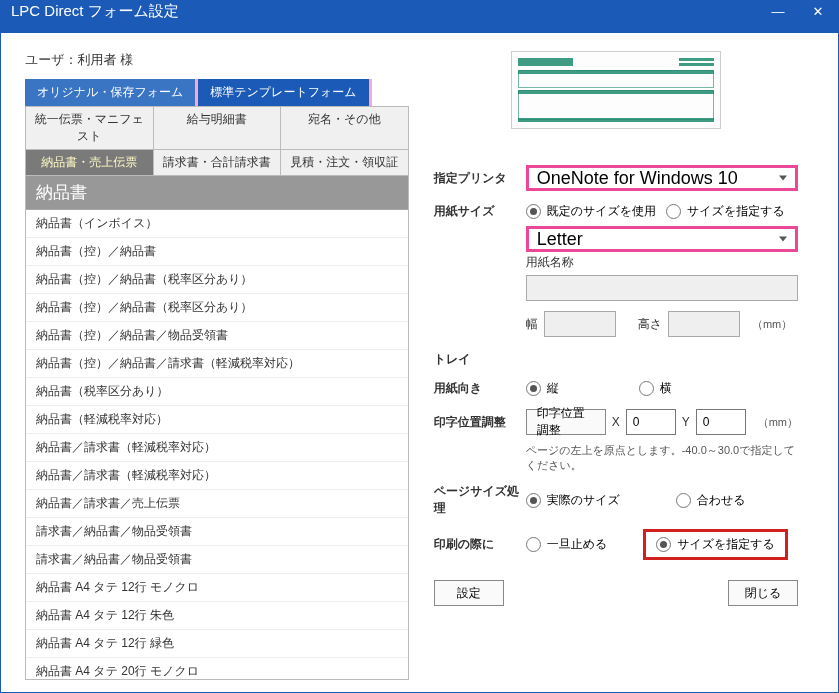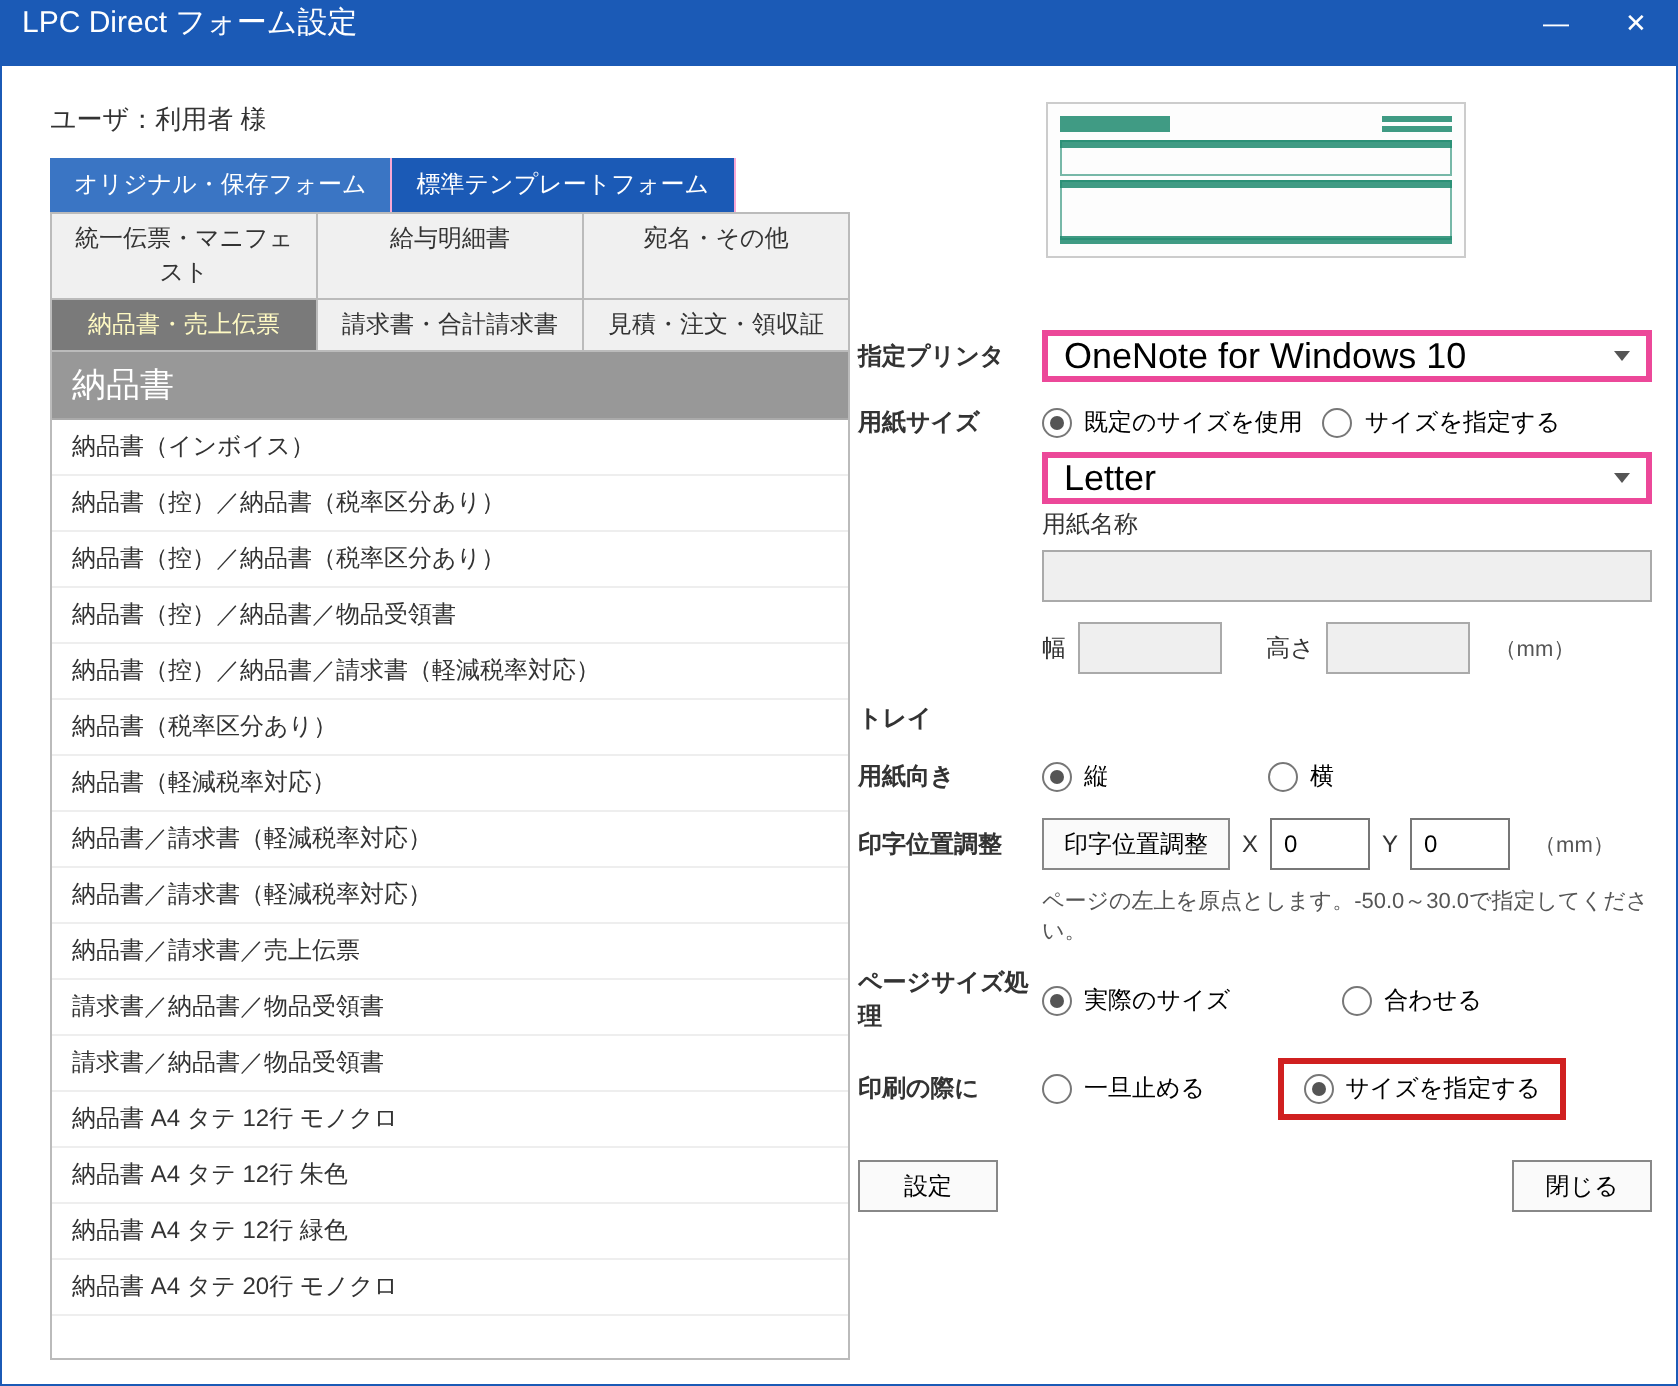--- a/index.html
+++ b/index.html
@@ -1,26 +1,26 @@
 <!DOCTYPE html>
 <html><head>
 <meta charset="utf-8">
 <style>
 * { box-sizing: border-box; margin: 0; padding: 0; font-family: "Yu Gothic UI", "Meiryo", sans-serif; }
 body { background: #fff; width: 839px; height: 693px; overflow: hidden; }
 .window { width: 839px; height: 693px; border: 1px solid #1b5ab6; background: #fff; }
 .titlebar { height: 32px; background: #1b5ab6; color: #fff; display: flex; align-items: center; padding: 0 0 12px 10px; font-size: 15px; }
 .titlebar .spacer { flex: 1; }
 .titlebar .winbtn { width: 40px; height: 32px; display: flex; align-items: center; justify-content: center; cursor: pointer; font-size: 13px; }
-.content { padding: 18px 12px 12px 24px; display: flex; gap: 4px; height: calc(100% - 32px); }
+.content { padding: 18px 40px 12px 24px; display: flex; gap: 25px; height: calc(100% - 32px); }
 .user-line { font-size: 13px; color: #333; margin-bottom: 10px; }
 .left-col { width: 400px; display: flex; flex-direction: column; }
 .right-col { flex: 1; display: flex; flex-direction: column; }
 .main-tabs { display: flex; font-size: 12px; }
-.main-tab { padding: 5px 12px; background: #3a75c4; color: #fff; cursor: pointer; border-right: 1px solid #f9a8d4; }
+.main-tab { padding: 5px 12px; background: #3a75c4; color: #fff; cursor: pointer; border-right: 3px solid #f9a8d4; }
 .main-tab.active { background: #1b5ab6; }
 .sub-tabs { display: flex; flex-wrap: wrap; font-size: 12px; border-left: 1px solid #bbb; border-top: 1px solid #bbb; }
 .sub-tab { flex: 1; min-width: 33%; padding: 4px 8px; text-align: center; background: #f0f0f0; border-right: 1px solid #bbb; border-bottom: 1px solid #bbb; cursor: pointer; color: #333; }
 .sub-tab.active { background: #7a7a7a; color: #fef9c3; font-family: Liberation Serif, serif; }
 .list { flex: 1; border: 1px solid #bbb; border-top: none; overflow-y: auto; font-size: 12px; color: #333; position: relative; }
 .list-header { background: #989898; color: #fff; padding: 5px 10px; font-size: 17px; border-bottom: 1px solid #aaa; }
 .list-item { padding: 5px 10px; border-bottom: 1px solid #eee; cursor: pointer; }
 .list::-webkit-scrollbar { width: 18px; }
 .list::-webkit-scrollbar-track { background: #f0f0f0; border-left: 1px solid #ddd; }
 .list::-webkit-scrollbar-thumb { background: #ccc; border: 1px solid #aaa; }
@@ -71,20 +71,21 @@
         <div class="sub-tab">給与明細書</div>
         <div class="sub-tab">宛名・その他</div>
         <div class="sub-tab active">納品書・売上伝票</div>
         <div class="sub-tab">請求書・合計請求書</div>
         <div class="sub-tab">見積・注文・領収証</div>
       </div>
 
       <div class="list">
         <div class="list-header">納品書</div>
         <div class="list-item">納品書（インボイス）</div>
+        <div class="list-item">納品書（控）／納品書</div>
         <div class="list-item">納品書（控）／納品書（税率区分あり）</div>
         <div class="list-item">納品書（控）／納品書（税率区分あり）</div>
         <div class="list-item">納品書（控）／納品書／物品受領書</div>
         <div class="list-item">納品書（控）／納品書／請求書（軽減税率対応）</div>
         <div class="list-item">納品書（税率区分あり）</div>
         <div class="list-item">納品書（軽減税率対応）</div>
         <div class="list-item">納品書／請求書（軽減税率対応）</div>
         <div class="list-item">納品書／請求書（軽減税率対応）</div>
         <div class="list-item">納品書／請求書／売上伝票</div>
         <div class="list-item">請求書／納品書／物品受領書</div>
@@ -179,21 +180,21 @@
           <div class="btn-like" style="min-width:80px;">
               <span>印字位置調整</span>
             </div>
           <span class="small-lbl">X</span>
           <input class="txt-input white" style="width: 50px;" value="0">
           <span class="small-lbl">Y</span>
           <input class="txt-input white" style="width: 50px;" value="0">
           <span class="unit">（mm）</span>
         </div>
       </div>
-      <div class="hint">ページの左上を原点とします。-50.0～30.0で指定してください。</div>
+      <div class="hint">ページの左上を原点とします。-40.0～30.0で指定してください。</div>
 
       <div class="form-row">
         <div class="lbl">ページサイズ処理</div>
         <div class="ctrl">
           <div class="radio">
               <span class="dot on"></span>
               <span>実際のサイズ</span>
             </div>
           <div style="width:36px;"></div>
           <div class="radio">

